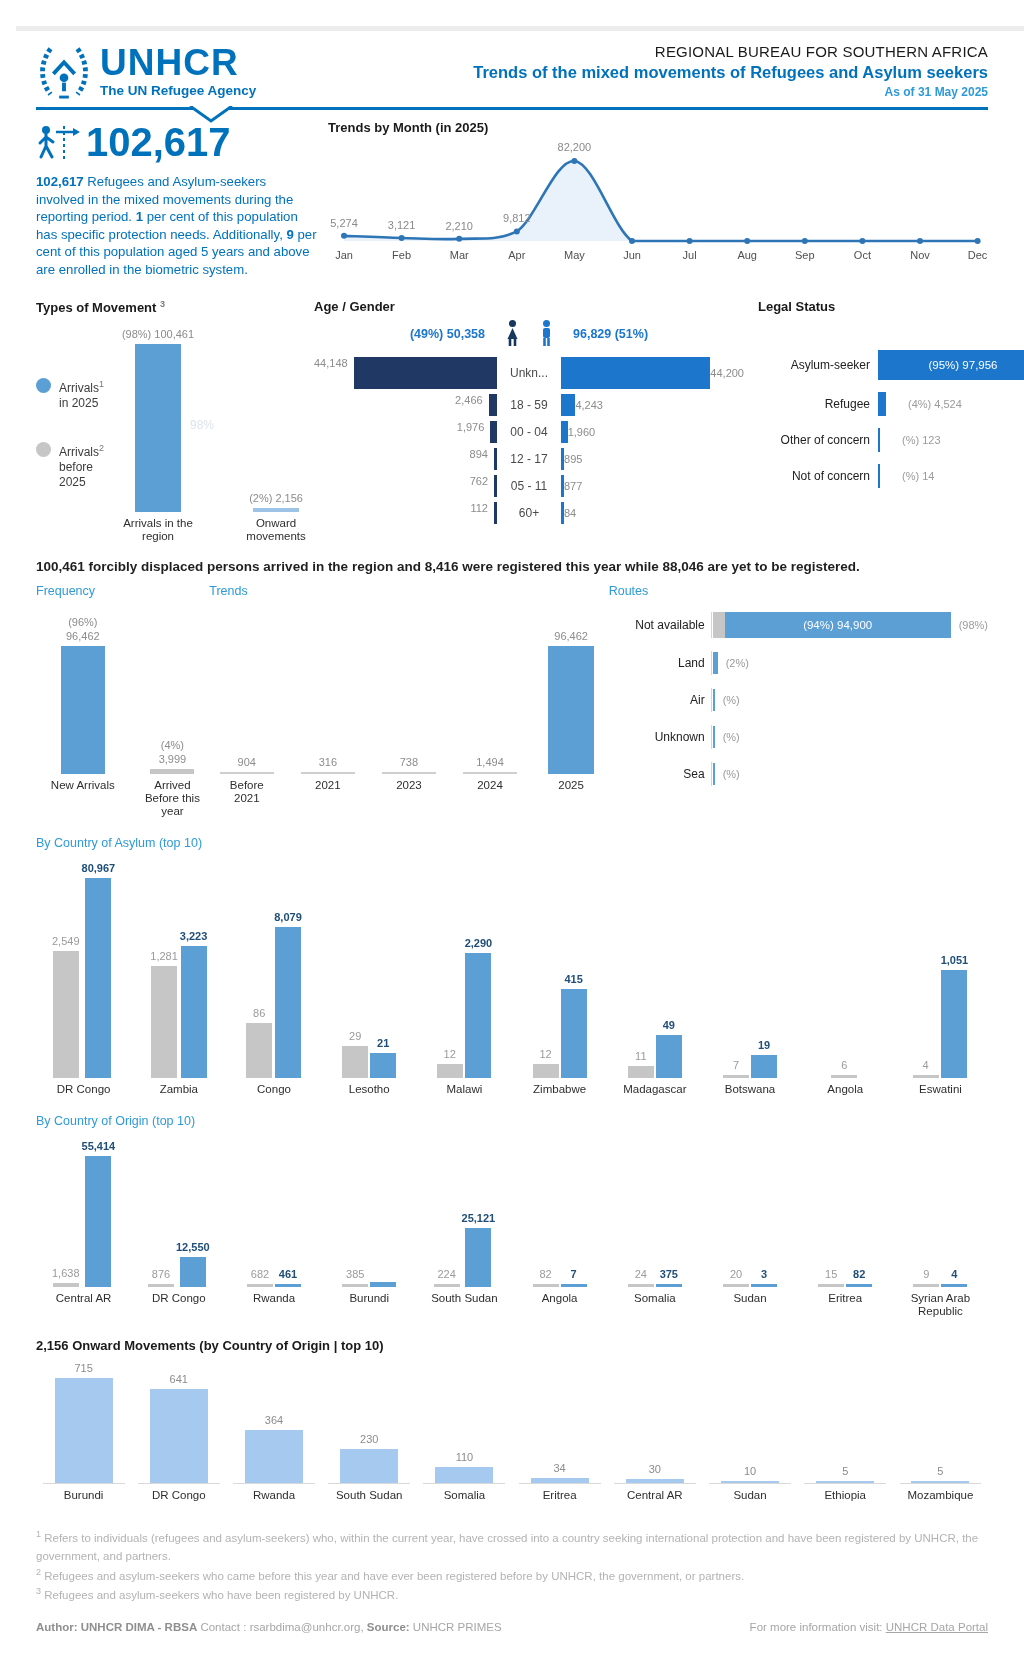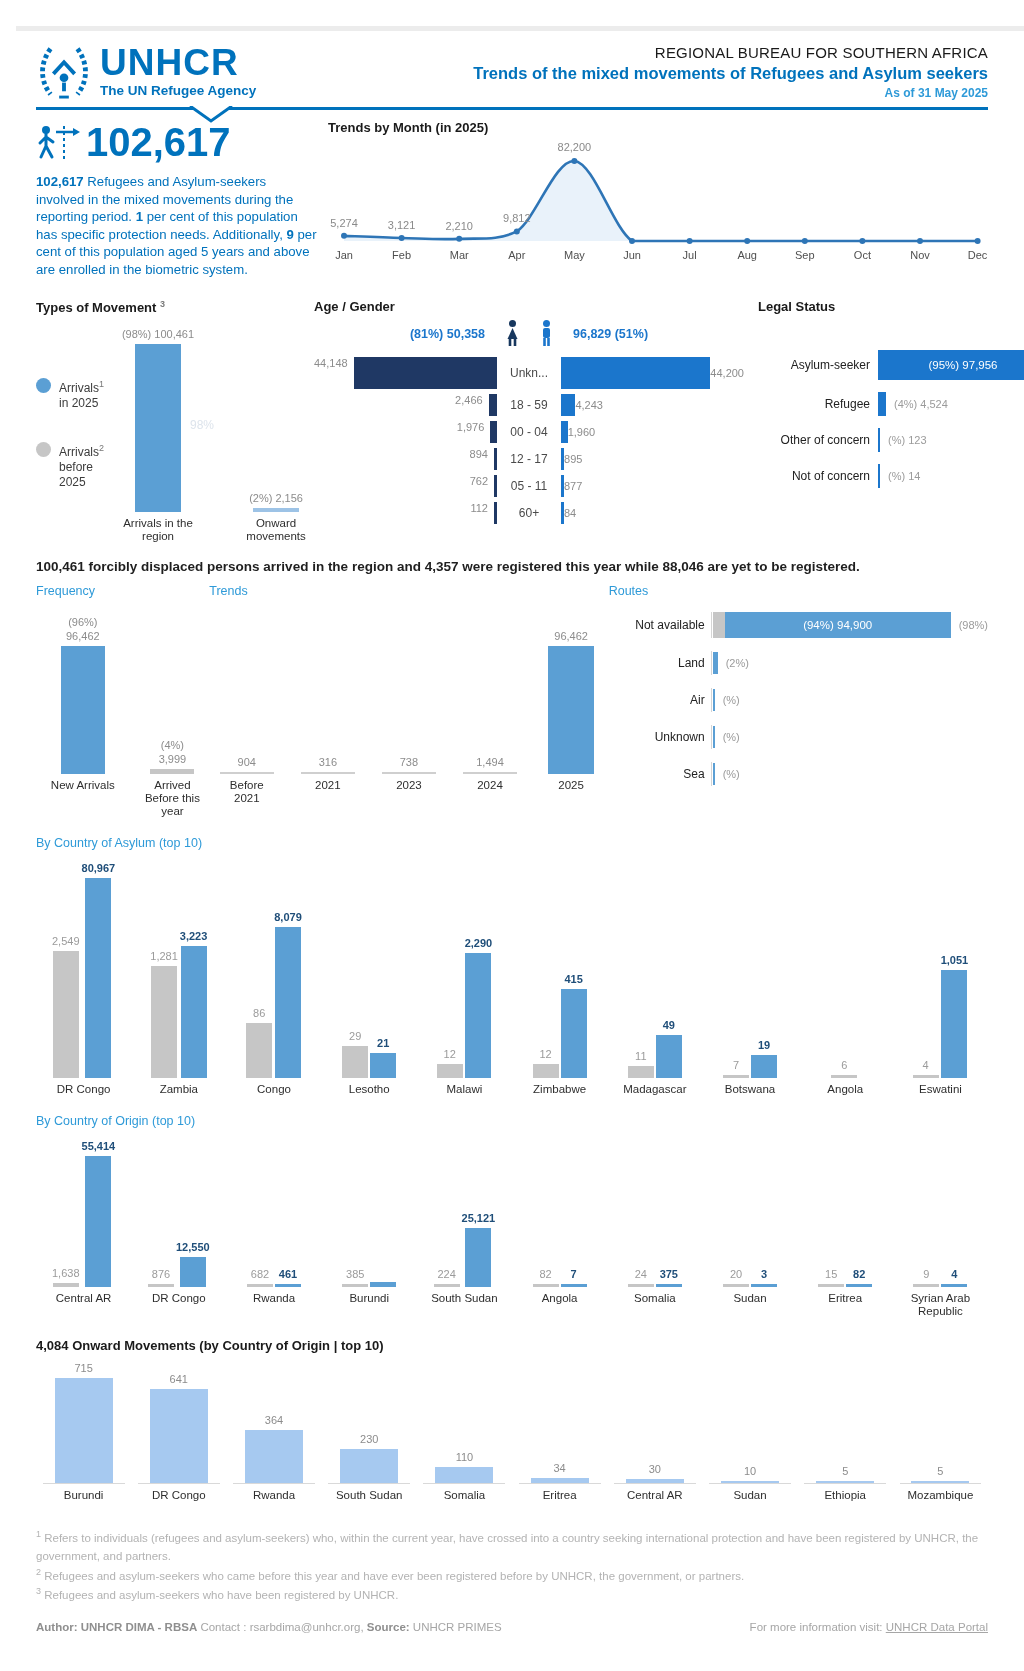--- a/index.html
+++ b/index.html
@@ -1,21 +1,21 @@
 <!DOCTYPE html>
 <html><head>
 <meta charset="utf-8">
 <style>
   * { box-sizing: border-box; margin: 0; padding: 0; }
   body { font-family: "Liberation Sans", "DejaVu Sans", sans-serif; background: #fff; }
   .page { width: 1024px; height: 1671px; margin: 0 auto; padding: 0 36px; position: relative; overflow: hidden; background: #fff; }
   .top-strip { height: 5px; background: #ececec; margin: 26px -36px 0 -20px; }
 
   
-  header { display: flex; justify-content: space-between; align-items: center; margin-top: 10px; }
+  header { display: flex; justify-content: space-between; align-items: flex-start; margin-top: 10px; }
   .logo { display: flex; align-items: center; gap: 8px; }
   .logo-word { font-size: 37px; font-weight: 800; color: #0072BC; letter-spacing: 1px; line-height: 36px; }
   .logo-tag { font-size: 13.5px; font-weight: 700; color: #0072BC; margin-top: 2px; }
   .header-right { text-align: right; padding-top: 2px; }
   .bureau { font-size: 15px; color: #1a1a1a; letter-spacing: 0.2px; }
   .doc-title { font-size: 16.5px; font-weight: 700; color: #0072BC; margin-top: 3px; }
   .as-of { font-size: 12px; color: #2E9AD8; font-weight: 600; margin-top: 3px; }
   .blue-rule { position: relative; height: 3px; background: #0072BC; margin-top: 6px; }
   .blue-rule svg { position: absolute; left: 152px; top: -1px; }
 
@@ -57,21 +57,21 @@
   .pyr-val { font-size: 11px; color: #8C8C8C; }
   .pyr-bar-f { background: #1F3864; display: inline-block; }
   .pyr-bar-m { background: #1B76CC; display: inline-block; }
 
   .legal-chart { margin-top: 36px; }
   .legal-row { display: flex; align-items: center; margin-bottom: 12px; }
   .legal-label { width: 112px; text-align: right; font-size: 12px; color: #222; margin-right: 8px; flex: none; }
   .legal-bar { background: #1B76CC; flex: none; }
   .legal-bar-big { display: flex; align-items: center; justify-content: center; }
   .legal-inner { color: #fff; font-size: 11.5px; white-space: nowrap; }
-  .legal-out { font-size: 11px; color: #9b9b9b; margin-left: 8px; white-space: nowrap; }
+  .legal-out { font-size: 11px; color: #9b9b9b; margin-left: 22px; white-space: nowrap; }
 
   .headline { margin-top: 16px; font-size: 13.5px; font-weight: 700; color: #1f1f1f; }
 
   
   .row-three { display: flex; margin-top: 10px; }
   .freq-col { width: 190px; }
   .trend-col { width: 438px; }
   .routes-col { flex: 1; }
   .section-title-blue { color: #2E9AD8; font-size: 12.5px; margin-bottom: 8px; }
   #frequency-chart { display: flex; gap: 16px; padding-left: 10px; }
@@ -215,21 +215,21 @@
               <div class="blab">(2%) 2,156</div>
               <div class="tm-bar" style="height: 4px; background: rgb(157, 195, 230);"></div>
               <div class="cat" style="width: 88px;">Onward movements</div>
             </div>
           </div>
       </div>
     </div>
     <div class="pyr-col">
       <div class="chart-title-dark">Age / Gender</div>
       <div class="pyr-head">
-        <span class="pyr-total">(81%) 50,358</span>
+        <span class="pyr-total">(49%) 50,358</span>
         <svg width="15" height="27" viewBox="0 0 15 27">
           <circle cx="7.5" cy="3.5" r="3.5" fill="#17375E"></circle>
           <path d="M7.5,8 L12.5,19 L2.5,19 Z" fill="#17375E"></path>
           <path d="M5,19 L5,26 M10,19 L10,26" stroke="#17375E" stroke-width="2.6"></path>
         </svg>
         <svg width="13" height="27" viewBox="0 0 13 27">
           <circle cx="6.5" cy="3.5" r="3.5" fill="#1B76CC"></circle>
           <rect x="3" y="8" width="7" height="10" rx="2" fill="#1B76CC"></rect>
           <path d="M4.5,18 L4.5,26 M8.5,18 L8.5,26" stroke="#1B76CC" stroke-width="2.6"></path>
         </svg>
@@ -325,21 +325,21 @@
           </div>
           <div class="legal-row">
             <div class="legal-label">Not of concern</div>
             <div class="legal-bar" style="width: 2px; height: 24px;"></div>
             <span class="legal-out">(%) 14</span>
           </div>
         </div>
     </div>
   </section>
 
-  <div class="headline">100,461 forcibly displaced persons arrived in the region and 4,357 were registered this year while 88,046 are yet to be registered.</div>
+  <div class="headline">100,461 forcibly displaced persons arrived in the region and 8,416 were registered this year while 88,046 are yet to be registered.</div>
 
   <section class="row-three">
     <div class="freq-col">
       <div class="section-title-blue">Frequency</div>
       <div id="frequency-chart">
           <div class="group">
             <div class="barsrow" style="height: 168px;">
               <div class="bcol">
                 <div class="blab" style="margin-bottom: 0px;">(96%)</div>
                 <div class="blab">96,462</div>
@@ -720,21 +720,21 @@
               <div class="blab" style="color: rgb(31, 78, 121); font-weight: 700;">4</div>
               <div class="bbar" style="height: 3px; width: 26px; background: rgb(91, 159, 212);"></div>
             </div>
           </div>
           <div class="cat origin-cat">Syrian Arab Republic</div>
         </div>
       </div>
   </section>
 
   <section>
-    <div class="onward-title"><span>4,084</span> <span>Onward Movements (by Country of Origin | top 10)</span></div>
+    <div class="onward-title"><span>2,156</span> <span>Onward Movements (by Country of Origin | top 10)</span></div>
     <div id="onward-chart">
         <div class="group">
           <div class="barsrow" style="height: 124px;">
             <div class="bcol">
               <div class="blab">715</div>
               <div class="bbar" style="height: 105px; width: 58px; background: rgb(166, 201, 240);"></div>
             </div>
           </div>
           <div class="onward-base"></div>
           <div class="cat">Burundi</div>

